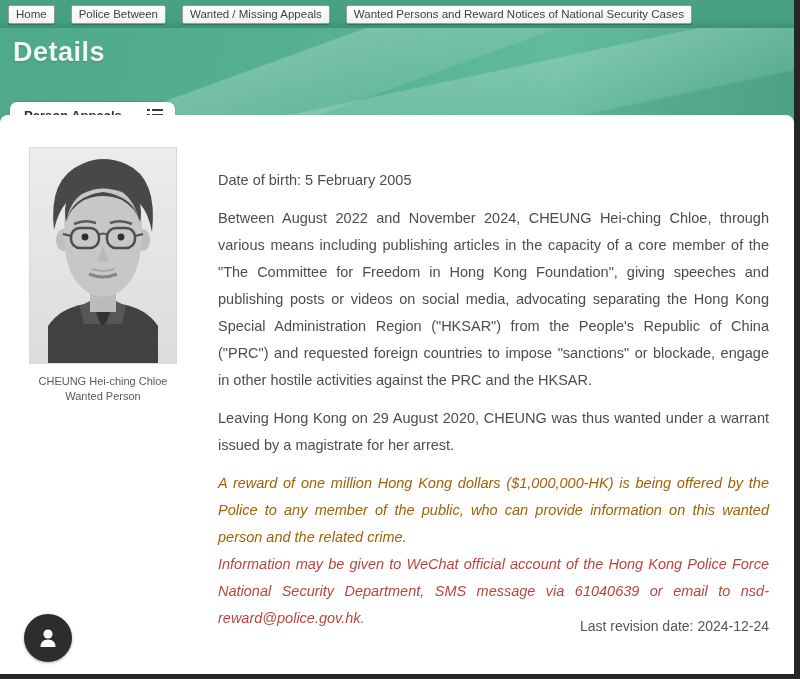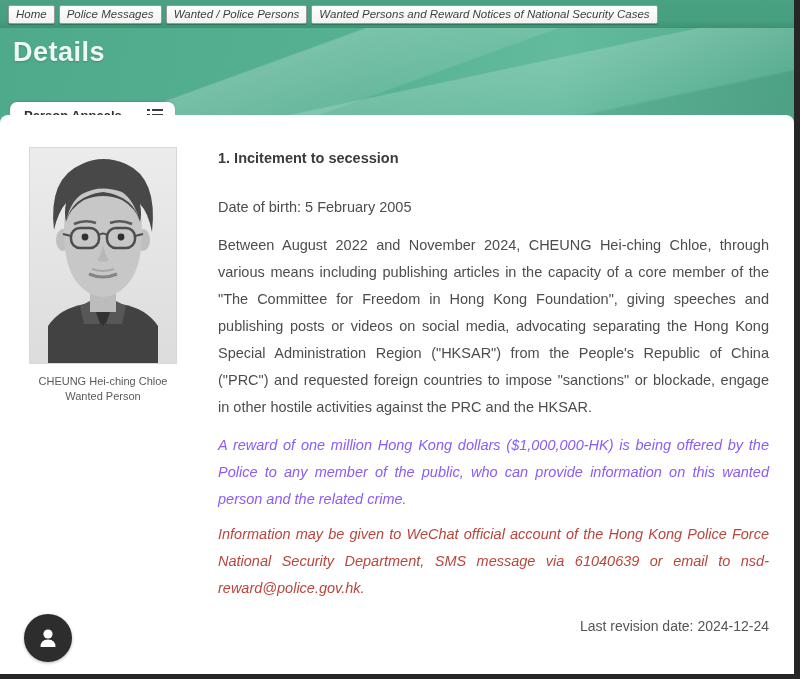--- a/index.html
+++ b/index.html
@@ -8,21 +8,21 @@
 
   .window {
     position:relative; width:800px; height:679px; background:#ffffff;
     border-right:6px solid #262626; border-bottom:5px solid #262626;
   }
 
   
   .topnav {
     position:absolute; top:0; left:0; right:0; height:28px;
     background:linear-gradient(180deg,#4aa183 0%,#46a07f 70%,#3e9276 100%);
-    display:flex; align-items:center; gap:4px; padding-left:8px;font-style:italic;
+    display:flex; align-items:center; gap:16px; padding-left:8px;
   }
   .nav-btn {
     display:inline-block; background:linear-gradient(180deg,#ffffff,#f2f2f0);
     border:1px solid #9a9a9a; border-radius:2px; padding:2px 7px 3px 7px;
     font-size:11.5px; color:#3f3f3f; line-height:12px; white-space:nowrap;
     box-shadow:0 1px 1px rgba(0,0,0,0.25); cursor:pointer;
   }
 
   
   .banner {
@@ -61,42 +61,42 @@
   .caption { margin-top:11px; font-size:11px; color:#5a5a5a; line-height:15px; }
 
   
   .text-col {
     position:absolute; top:30px; left:218px; right:25px;
     font-size:14.5px; color:#4d4d4d; line-height:27px; text-align:justify;
   }
   .charge { font-weight:bold; color:#3b3b3b; }
   .dob { margin-top:22px; margin-bottom:11px; }
   .para { margin-bottom:11px; }
-  .reward { color:#8b5cf6; font-style:italic; margin-bottom:8px; }
+  .reward { color:#a16207; font-style:italic; margin-bottom:0; }
   .reward-2 { color:#b9463c; font-style:italic; }
 
   .last-revision {
     position:absolute; right:25px; bottom:40px; font-size:14px; color:#555555;
   }
 
   .avatar-btn {
     position:absolute; left:24px; bottom:12px; width:48px; height:48px;
     border-radius:50%; background:#2d2d2d; display:flex; align-items:center;
     justify-content:center; cursor:pointer; box-shadow:0 1px 3px rgba(0,0,0,0.3);
   }
 </style>
 </head>
 <body>
 
 <div class="window">
 
   <div class="topnav">
     <span class="nav-btn">Home</span>
-    <span class="nav-btn">Police Messages</span>
-    <span class="nav-btn">Wanted / Police Persons</span>
+    <span class="nav-btn">Police Between</span>
+    <span class="nav-btn">Wanted / Missing Appeals</span>
     <span class="nav-btn">Wanted Persons and Reward Notices of National Security Cases</span>
   </div>
 
   <div class="banner">
     <div class="page-title">Details</div>
     <div class="tab">
       <span class="tab-label">Person Appeals</span>
       <svg class="list-icon" viewBox="0 0 16 12" aria-hidden="true">
         <rect x="0" y="0" width="3" height="2" fill="#3a3a3a"></rect>
           <rect x="5" y="0" width="11" height="2" fill="#3a3a3a"></rect>
@@ -152,23 +152,23 @@
         <path d="M59 126 Q73 132 87 126" stroke="#8f8379" stroke-width="3" fill="none"></path>
         <path d="M62 121 Q73 125 84 121" stroke="#b0a89e" stroke-width="2" fill="none"></path>
       </svg>
       <div class="caption">
         <div>CHEUNG Hei-ching Chloe</div>
         <div>Wanted Person</div>
       </div>
     </div>
 
     <div class="text-col">
-      <div class="charge">1. Incitement to secession</div>
       <div class="dob">Date of birth: 5 February 2005</div>
       <div class="para">Between August 2022 and November 2024, CHEUNG Hei-ching Chloe, through various means including publishing articles in the capacity of a core member of the "The Committee for Freedom in Hong Kong Foundation", giving speeches and publishing posts or videos on social media, advocating separating the Hong Kong Special Administration Region ("HKSAR") from the People's Republic of China ("PRC") and requested foreign countries to impose "sanctions" or blockade, engage in other hostile activities against the PRC and the HKSAR.</div>
+      <div class="para">Leaving Hong Kong on 29 August 2020, CHEUNG was thus wanted under a warrant issued by a magistrate for her arrest.</div>
       <div class="reward">A reward of one million Hong Kong dollars ($1,000,000-HK) is being offered by the Police to any member of the public, who can provide information on this wanted person and the related crime.</div>
       <div class="reward-2">Information may be given to WeChat official account of the Hong Kong Police Force National Security Department, SMS message via 61040639 or email to nsd-reward@police.gov.hk.</div>
     </div>
 
     <div class="last-revision">Last revision date: 2024-12-24</div>
 
     <div class="avatar-btn">
       <svg width="26" height="26" viewBox="0 0 26 26" aria-hidden="true">
         <circle cx="13" cy="9" r="4.6" fill="#ffffff"></circle>
         <path d="M5.5 22 Q5.5 14.5 13 14.5 Q20.5 14.5 20.5 22 Z" fill="#ffffff"></path>

